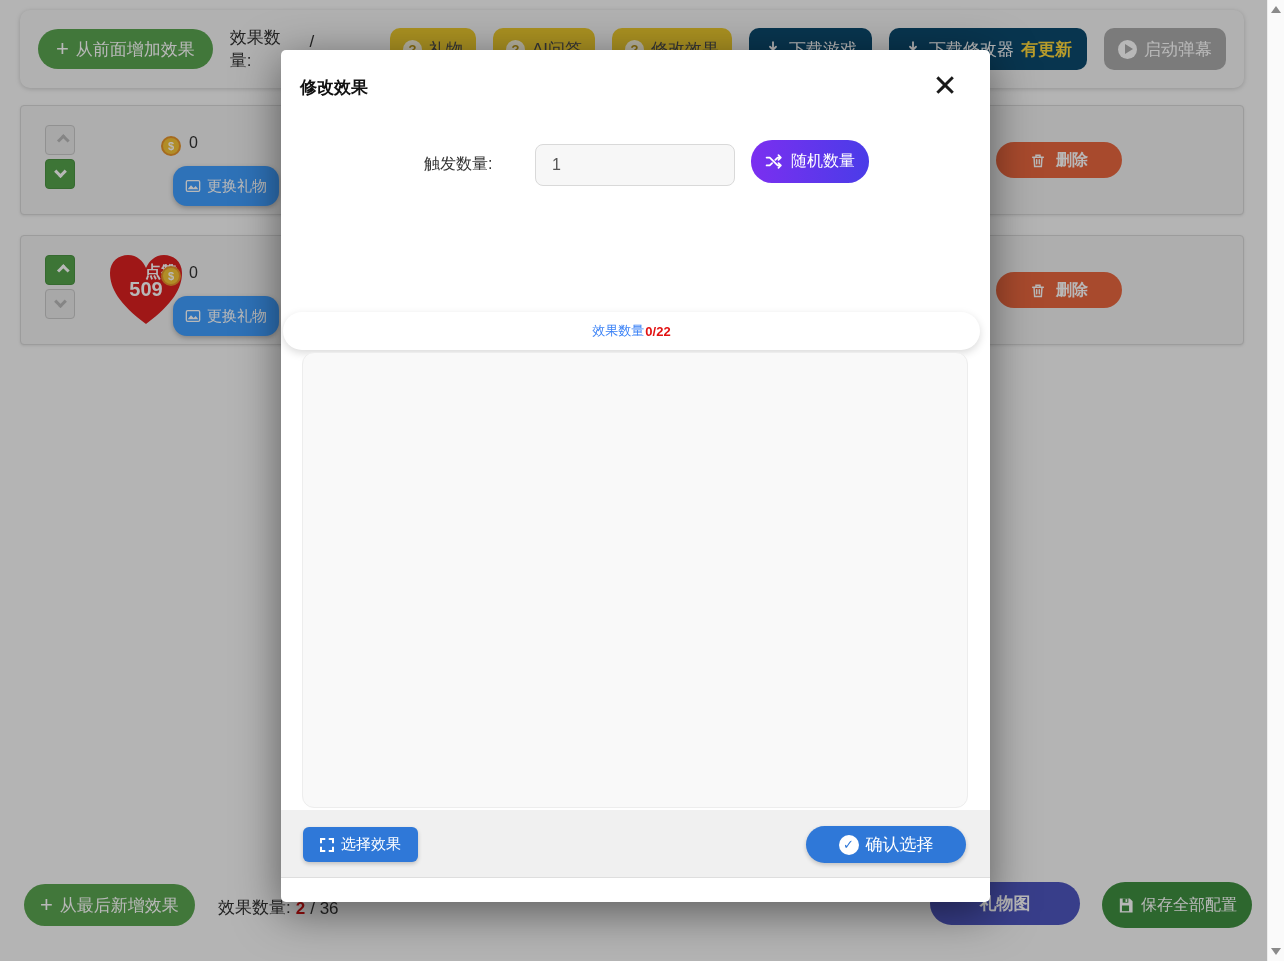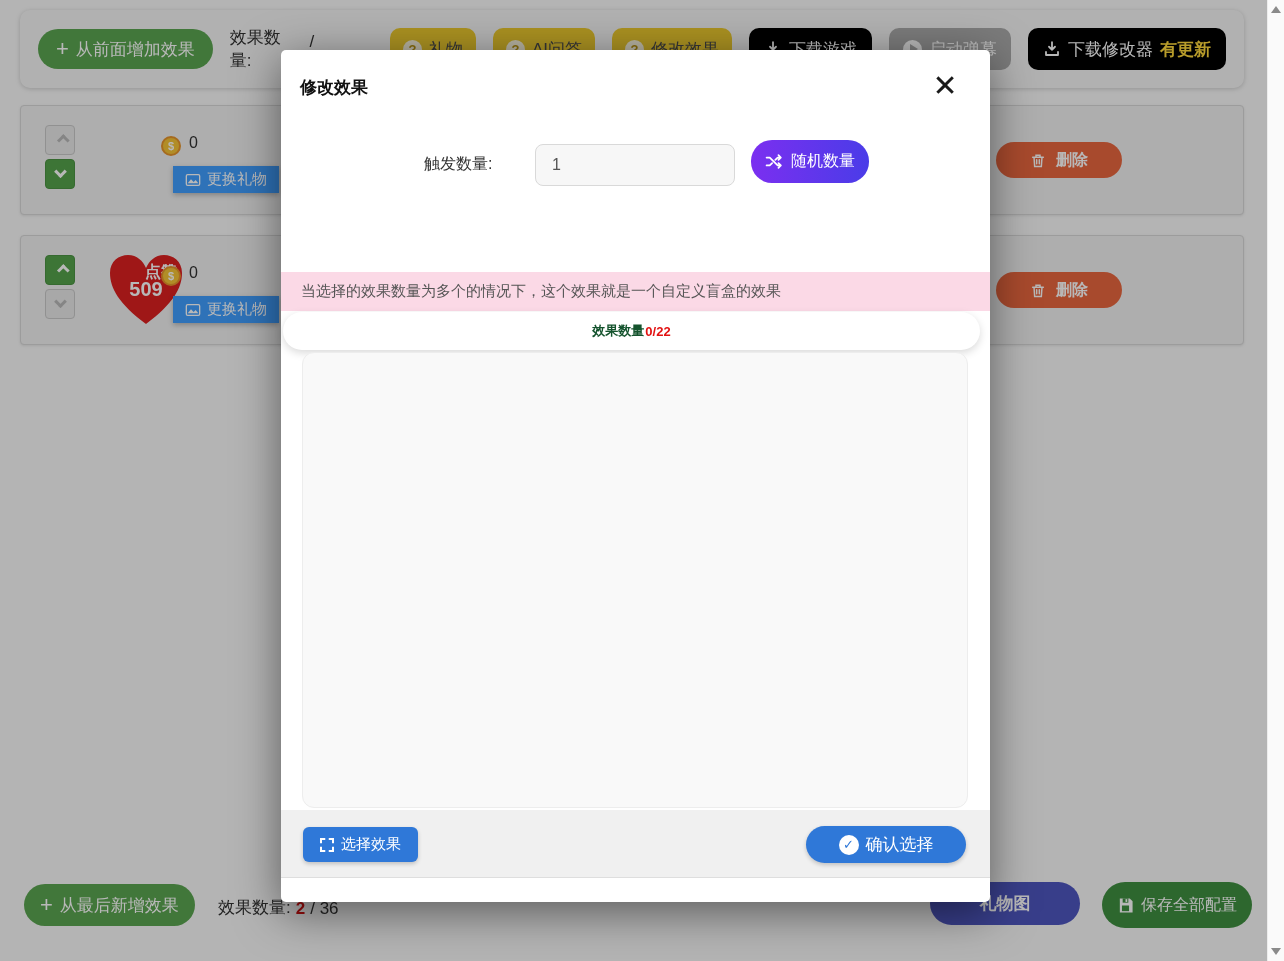--- a/index.html
+++ b/index.html
@@ -13,21 +13,21 @@
   .topbar { position:absolute; left:20px; top:10px; width:1224px; height:78px;
             background:#f6f6f6; border-radius:10px; box-shadow:0 1px 5px rgba(0,0,0,.18);
             display:flex; align-items:center; padding:0 18px; gap:17px; z-index:1; }
   .btn-green { background:#5ba551; border-radius:20px; height:40px; padding:0 18px; font-size:17px; }
   .plus-g { font-size:22px; font-weight:400; line-height:1; }
   .count-text { font-size:17px; color:#333; display:flex; gap:5px; align-items:flex-end; }
   .count-cur { color:#d01212; font-weight:bold; }
   .btn-yellow { background:#ecca2f; color:#4a4a4a; border-radius:10px; height:42px; padding:0 13px; font-size:17px; }
   .qmark { width:19px; height:19px; border-radius:50%; background:rgba(255,255,255,.85);
            color:#b99410; font-size:13px; font-weight:bold; display:flex; align-items:center; justify-content:center; }
-  .btn-indigo { background:#000000; border-radius:10px; height:42px; padding:0 15px; font-size:17px; }
+  .btn-indigo { background:#0c4a6e; border-radius:10px; height:42px; padding:0 15px; font-size:17px; }
   .upd { color:#ffd93c; font-weight:bold; }
   .btn-gray { background:#ababab; border-radius:10px; height:42px; padding:0 14px; font-size:17px; }
   .playc { width:19px; height:19px; border-radius:50%; background:#fff; position:relative; }
   .playc::after { content:""; position:absolute; left:7px; top:4.5px; border-left:8px solid #ababab;
                   border-top:5px solid transparent; border-bottom:5px solid transparent; }
 
   .rowcard { position:absolute; left:20px; width:1224px; height:110px; background:#f1f1f1;
              border:1px solid #d8d8d8; border-radius:4px; box-shadow:0 1px 3px rgba(0,0,0,.10); z-index:1; }
   .row1 { top:105px; } .row2 { top:235px; }
   .sortbtn { position:absolute; left:24px; width:30px; height:30px; border-radius:4px;
@@ -44,22 +44,22 @@
             background:#3b7fe8; color:#fff; font-size:13px; font-weight:bold;
             display:flex; align-items:center; justify-content:center; }
   .fperson { position:absolute; left:0; top:44px; }
   .heartwrap { position:absolute; left:86px; top:10px; width:78px; height:90px; }
   .heart-top { position:absolute; right:8px; top:16px; color:#fff; font-size:16px; font-weight:bold; }
   .heart-num { position:absolute; left:50%; top:32px; transform:translateX(-50%); color:#fff; font-size:20px; font-weight:bold; }
   .coin { position:absolute; left:140px; top:30px; width:20px; height:20px; border-radius:50%;
           background:#f6c437; border:2px solid #e6942b; color:#fff; font-size:11px; font-weight:bold;
           display:flex; align-items:center; justify-content:center; }
   .coin-count { position:absolute; left:168px; top:28px; font-size:16px; color:#333; }
-  .changegift { position:absolute; left:152px; top:60px; height:27px; padding:0 12px; background:#409eff;
-                border-radius:0; font-size:15px; box-shadow:0 2px 5px rgba(0,0,0,.25); gap:6px; }
+  .changegift { position:absolute; left:152px; top:60px; height:40px; padding:0 12px; background:#409eff;
+                border-radius:14px; font-size:15px; box-shadow:0 2px 5px rgba(0,0,0,.25); gap:6px; }
   .delbtn { position:absolute; left:975px; top:36px; width:126px; height:36px; border-radius:18px;
             background:#e9673f; font-size:16px; font-weight:bold; gap:10px; }
 
   .addlast { position:absolute; left:24px; top:884px; height:42px; border-radius:21px;
              background:#5ba551; padding:0 16px; font-size:17px; z-index:1; }
   .bottom-count { position:absolute; left:218px; top:896px; z-index:1; }
   .giftimg-btn { position:absolute; left:930px; top:882px; width:150px; height:43px; border-radius:22px;
                  background:#4e56c0; font-size:17px; font-weight:bold; z-index:1; }
   .saveall { position:absolute; left:1102px; top:882px; height:46px; border-radius:23px;
              background:#3f8f41; padding:0 15px; font-size:16px; z-index:1; }
@@ -75,21 +75,21 @@
   .m-trigger-label { position:absolute; left:143px; top:104px; font-size:16px; color:#333; }
   .m-input { position:absolute; left:254px; top:94px; width:200px; height:42px; border:1px solid #d9d9d9;
              border-radius:8px; background:#f7f7f7; padding:0 16px; font-size:16px; color:#555; font-family:inherit; }
   .m-random { position:absolute; left:470px; top:90px; width:118px; height:43px; border-radius:21px;
               background:linear-gradient(90deg,#7b2ff0,#4a3ce8); font-size:16px;justify-content:center; }
   .m-notice { position:absolute; left:0; top:222px; width:709px; height:39px; background:#fbd9e6;
               display:flex; align-items:center; padding-left:20px; font-size:15px; color:#555; }
   .m-pill { position:absolute; left:2px; top:262px; width:697px; height:38px; background:#fff;
             border-radius:19px; box-shadow:0 3px 8px rgba(0,0,0,.15); display:flex; align-items:center;
             justify-content:center; font-size:13px; gap:1px; }
-  .m-pill .pfx { color:#14532d; font-weight:bold;text-align:center; }
+  .m-pill .pfx { color:#3b82f6; font-weight:normal;text-align:center; }
   .m-pill .val { color:#e21212; font-weight:bold; }
   .m-content { position:absolute; left:21px; top:302px; width:666px; height:456px; background:#f9f9f9;
                border:1px solid #ededed; border-radius:12px; }
   .m-footer { position:absolute; left:0; top:760px; width:709px; height:68px; background:#f0f0f0;
               border-bottom:1px solid #dedede; }
   .m-select { position:absolute; left:22px; top:17px; width:115px; height:35px; border-radius:6px;
               background:#2f78d8; font-size:15px; box-shadow:0 2px 4px rgba(0,0,0,.2); }
   .dashed-sq { width:14px; height:14px; border:2px dashed #fff; }
   .m-confirm { position:absolute; left:525px; top:16px; width:160px; height:37px; border-radius:19px;
                background:#2f78d8; font-size:17px; box-shadow:0 2px 4px rgba(0,0,0,.2); }
@@ -128,30 +128,30 @@
   <button class="btn btn-yellow">
     <span class="qmark">?</span>
     <span>修改效果</span>
   </button>
   <button class="btn btn-indigo">
     <svg width="18" height="18" viewBox="0 0 24 24">
         <path d="M12 3v10M12 13l-4-4M12 13l4-4M4 16v4h16v-4" stroke="#fff" stroke-width="2.4" fill="none" stroke-linecap="round" stroke-linejoin="round"></path>
       </svg>
     <span>下载游戏</span>
   </button>
+  <button class="btn btn-indigo">
+    <svg width="18" height="18" viewBox="0 0 24 24">
+        <path d="M12 3v10M12 13l-4-4M12 13l4-4M4 16v4h16v-4" stroke="#fff" stroke-width="2.4" fill="none" stroke-linecap="round" stroke-linejoin="round"></path>
+      </svg>
+    <span>下载修改器</span>
+    <span class="upd">有更新</span>
+  </button>
   <button class="btn btn-gray">
     <span class="playc"></span>
     <span>启动弹幕</span>
-  </button>
-  <button class="btn btn-indigo">
-    <svg width="18" height="18" viewBox="0 0 24 24">
-        <path d="M12 3v10M12 13l-4-4M12 13l4-4M4 16v4h16v-4" stroke="#fff" stroke-width="2.4" fill="none" stroke-linecap="round" stroke-linejoin="round"></path>
-      </svg>
-    <span>下载修改器</span>
-    <span class="upd">有更新</span>
   </button>
 </div>
 
 <div class="rowcard row1">
   <button class="sortbtn s-top">
       <span class="chev up"></span>
     </button>
   <button class="sortbtn on s-bot">
       <span class="chev w dn"></span>
     </button>
@@ -233,23 +233,20 @@
 
   <label class="m-trigger-label">触发数量:</label>
   <input class="m-input" value="1" style="">
   <button class="btn m-random">
     <svg width="19" height="19" viewBox="0 0 24 24">
         <path d="M2 7h4l10 10h4M20 17l-3-3M20 17l-3 3M2 17h4l3-3M13 10l3-3h4M20 7l-3-3M20 7l-3 3" stroke="#fff" stroke-width="2.2" fill="none" stroke-linecap="round" stroke-linejoin="round"></path>
       </svg>
     <span>随机数量</span>
   </button>
 
-  <div class="m-notice">
-    <span>当选择的效果数量为多个的情况下，这个效果就是一个自定义盲盒的效果</span>
-  </div>
 
   <div class="m-pill">
     <span class="pfx">效果数量</span>
     <span class="val">0/22</span>
   </div>
 
   <div class="m-content"></div>
 
   <div class="m-footer">
     <button class="btn m-select">

